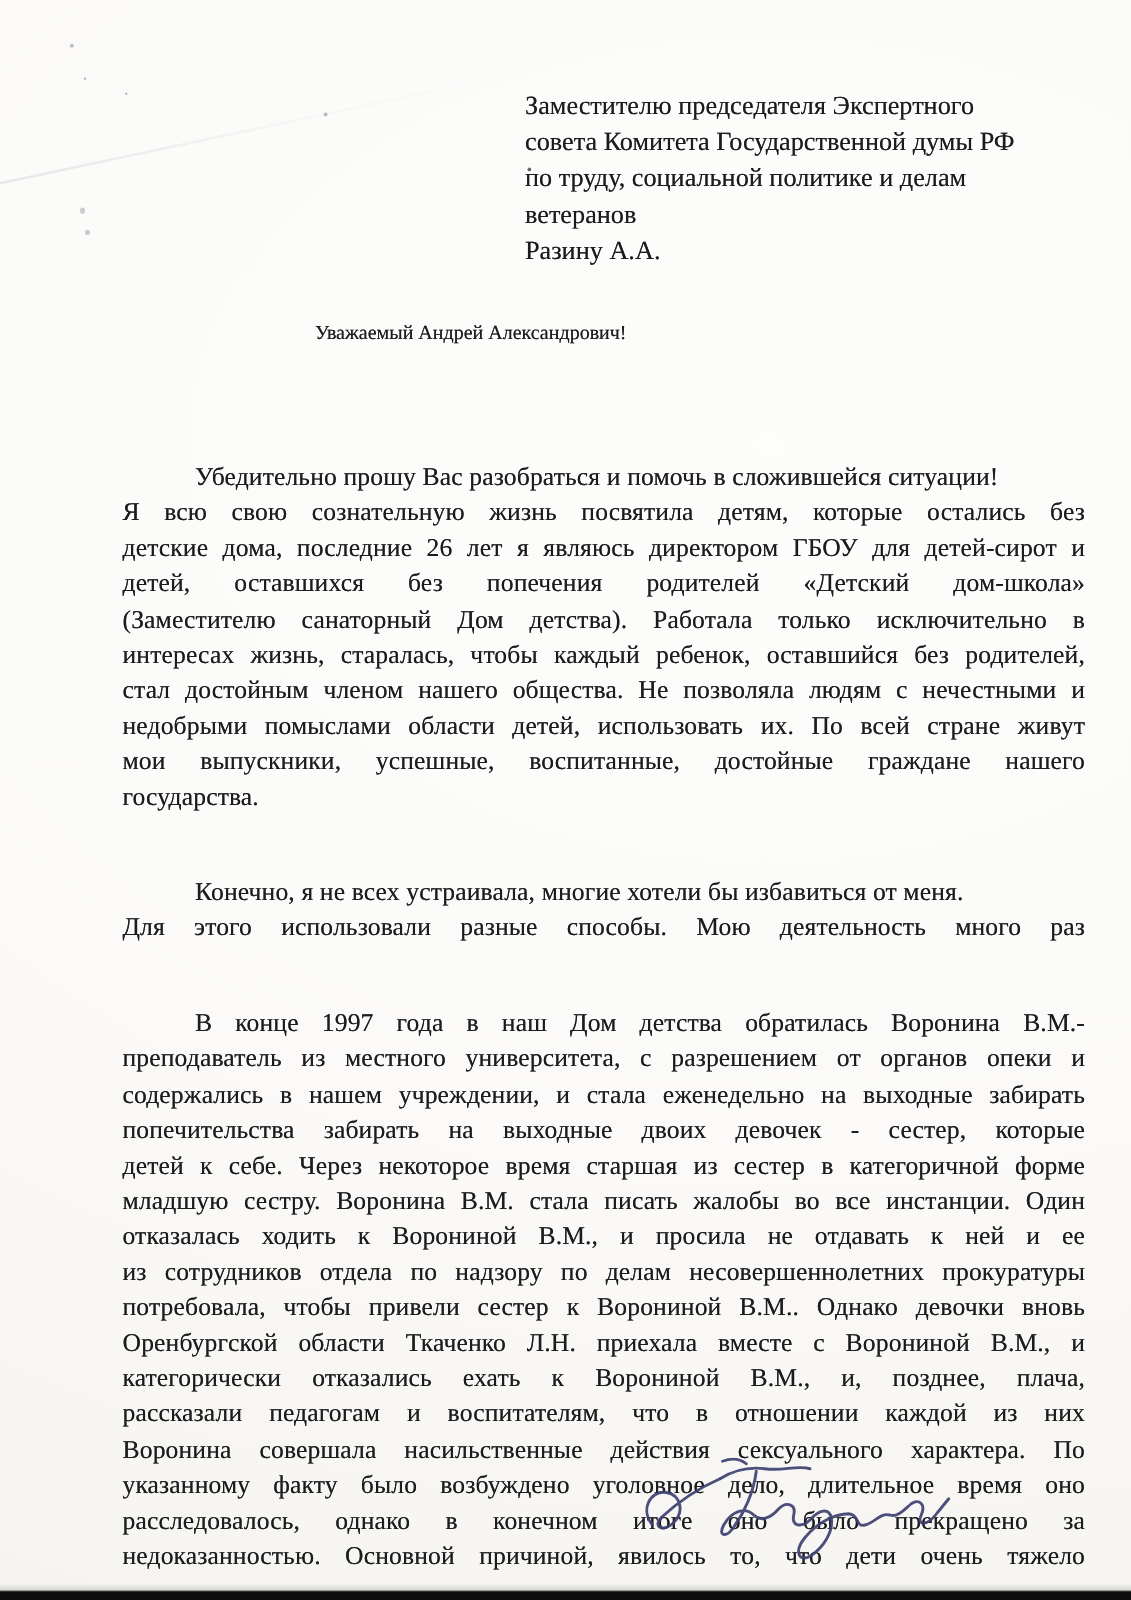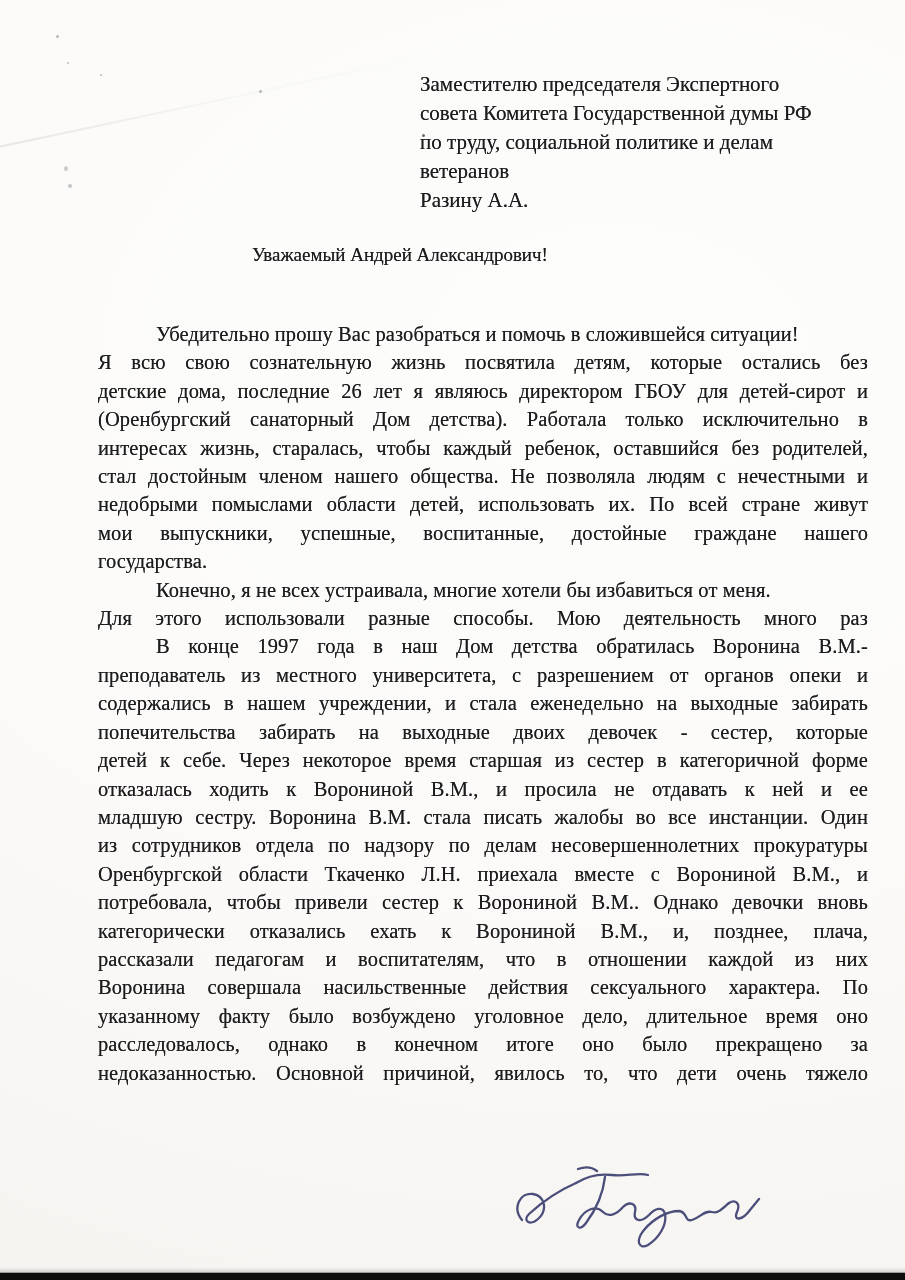--- a/index.html
+++ b/index.html
@@ -12,36 +12,36 @@
     font-family:"Liberation Serif","DejaVu Serif",serif;
     color:#1c1c1e;
     overflow:hidden;
   }
   .recipient{
     position:absolute;left:420px;top:70px;width:478px;
     font-size:21px;line-height:29px;white-space:nowrap;
     text-shadow:0 0 .5px rgba(28,28,30,.75);
   }
   .salutation{
-    position:absolute;left:252px;top:244px;
-    font-size:19px;white-space:nowrap;
+    position:absolute;left:252px;top:258px;
+    font-size:16px;white-space:nowrap;
     text-shadow:0 0 .5px rgba(28,28,30,.75);
   }
   .body-text{
     position:absolute;left:98px;top:320px;width:770px;
     font-size:20.5px;line-height:28.4px;
     text-shadow:0 0 .5px rgba(28,28,30,.75);
     letter-spacing:.1px;
   }
   .line{
     text-align:justify;
     text-align-last:justify;
     text-justify:inter-word;
   }
-  .line.indent{padding-left:58px;}
+  .line.indent{padding-left:58px;margin-top:48px;}
   .line.para-end{text-align-last:left;}
   .signature{
     position:absolute;left:426px;top:1166px;width:348px;height:88px;
   }
   .speck{
     position:absolute;width:3px;height:3px;border-radius:50%;
     background:#84848e;opacity:.55;
   }
   .crease{
     position:absolute;left:-30px;top:152px;width:470px;height:2px;
@@ -89,22 +89,23 @@
 
   <div class="body-text">
 
       <div class="line indent para-end">Убедительно прошу Вас разобраться и помочь в сложившейся ситуации!</div>
 
       <div class="line">Я всю свою сознательную жизнь посвятила детям, которые остались без</div>
 
 
       <div class="line">детские дома, последние 26 лет я являюсь директором ГБОУ для детей-сирот и</div>
 
+      <div class="line">детей, оставшихся без попечения родителей «Детский дом-школа»</div>
 
-      <div class="line">(Оренбургский санаторный Дом детства). Работала только исключительно в</div>
+      <div class="line">(Заместителю санаторный Дом детства). Работала только исключительно в</div>
 
       <div class="line">интересах жизнь, старалась, чтобы каждый ребенок, оставшийся без родителей,</div>
 
       <div class="line">стал достойным членом нашего общества. Не позволяла людям с нечестными и</div>
 
       <div class="line">недобрыми помыслами области детей, использовать их. По всей стране живут</div>
 
       <div class="line">мои выпускники, успешные, воспитанные, достойные граждане нашего</div>
 
       <div class="line para-end">государства.</div>
@@ -117,29 +118,29 @@
       <div class="line indent">В конце 1997 года в наш Дом детства обратилась Воронина В.М.-</div>
 
       <div class="line">преподаватель из местного университета, с разрешением от органов опеки и</div>
 
       <div class="line">содержались в нашем учреждении, и стала еженедельно на выходные забирать</div>
 
       <div class="line">попечительства забирать на выходные двоих девочек - сестер, которые</div>
 
       <div class="line">детей к себе. Через некоторое время старшая из сестер в категоричной форме</div>
 
+      <div class="line">младшую сестру. Воронина В.М. стала писать жалобы во все инстанции. Один</div>
+
       <div class="line">отказалась ходить к Ворониной В.М., и просила не отдавать к ней и ее</div>
-
-      <div class="line">младшую сестру. Воронина В.М. стала писать жалобы во все инстанции. Один</div>
 
       <div class="line">из сотрудников отдела по надзору по делам несовершеннолетних прокуратуры</div>
 
+      <div class="line">потребовала, чтобы привели сестер к Ворониной В.М.. Однако девочки вновь</div>
+
       <div class="line">Оренбургской области Ткаченко Л.Н. приехала вместе с Ворониной В.М., и</div>
-
-      <div class="line">потребовала, чтобы привели сестер к Ворониной В.М.. Однако девочки вновь</div>
 
       <div class="line">категорически отказались ехать к Ворониной В.М., и, позднее, плача,</div>
 
       <div class="line">рассказали педагогам и воспитателям, что в отношении каждой из них</div>
 
       <div class="line">Воронина совершала насильственные действия сексуального характера. По</div>
 
       <div class="line">указанному факту было возбуждено уголовное дело, длительное время оно</div>
 
       <div class="line">расследовалось, однако в конечном итоге оно было прекращено за</div>

